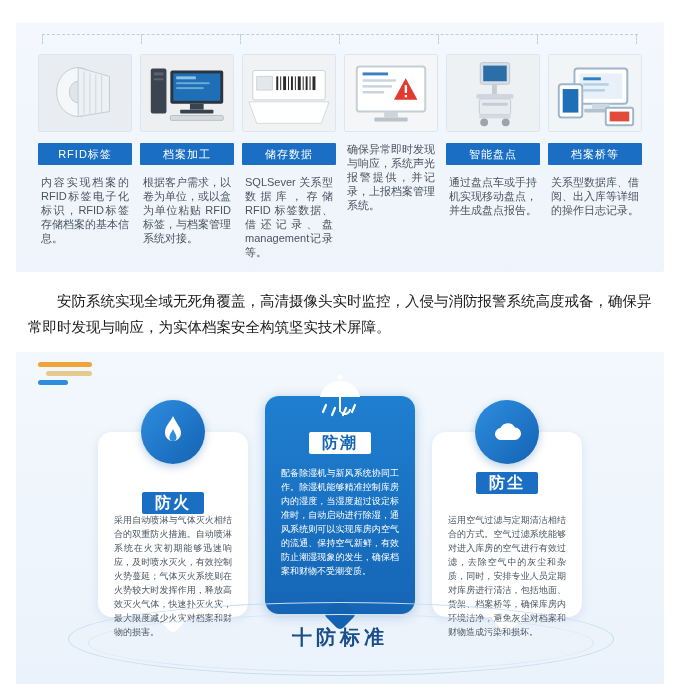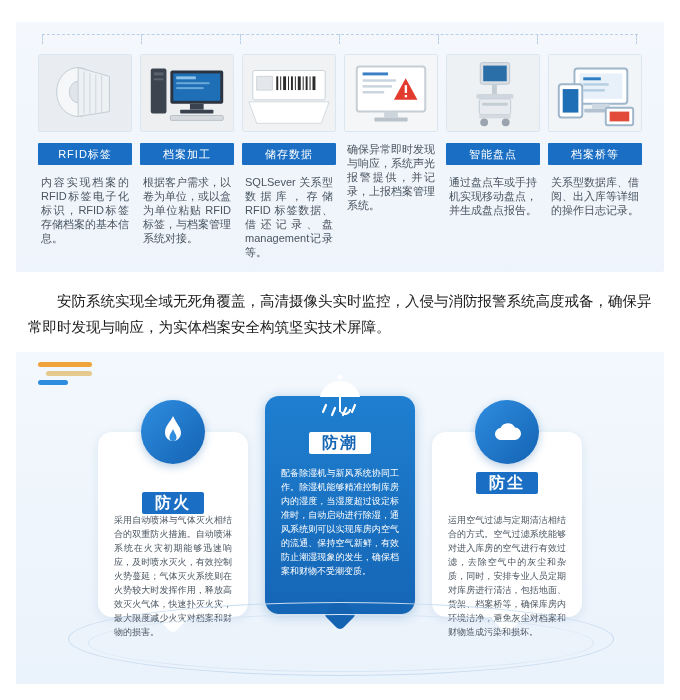--- a/index.html
+++ b/index.html
@@ -436,13 +436,14 @@
         </svg>
       </div>
       <div class="pillar-label" style="top:62px;">防尘</div>
       <div class="pillar-text" style="top:95px;">运用空气过滤与定期清洁相结合的方式。空气过滤系统能够对进入库房的空气进行有效过滤，去除空气中的灰尘和杂质，同时，安排专业人员定期对库房进行清洁，包括地面、货架、档案桥等，确保库房内环境洁净，避免灰尘对档案和财物造成污染和损坏。</div>
     </div>
 
   </div>
 
   <div class="ellipse"></div>
   <div class="ellipse2"></div>
+  <div class="footer-title">十防标准</div>
 </div>
 
 </body></html>

